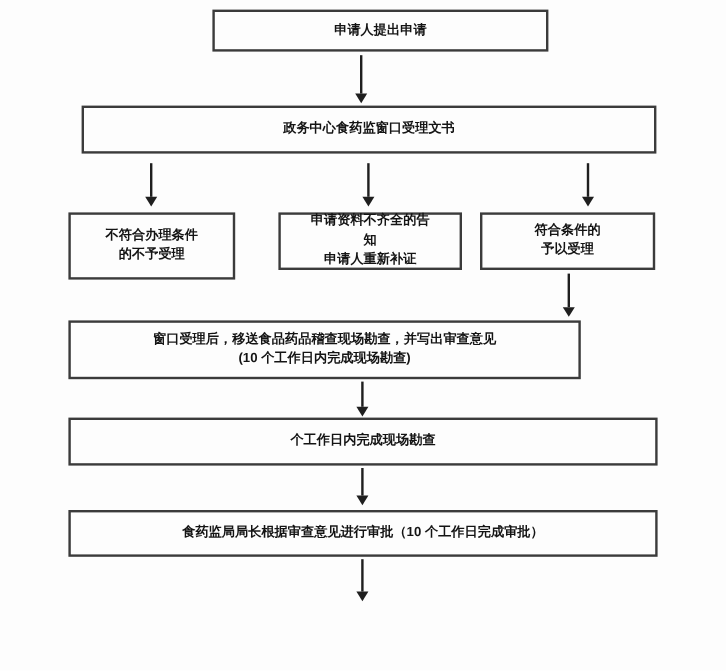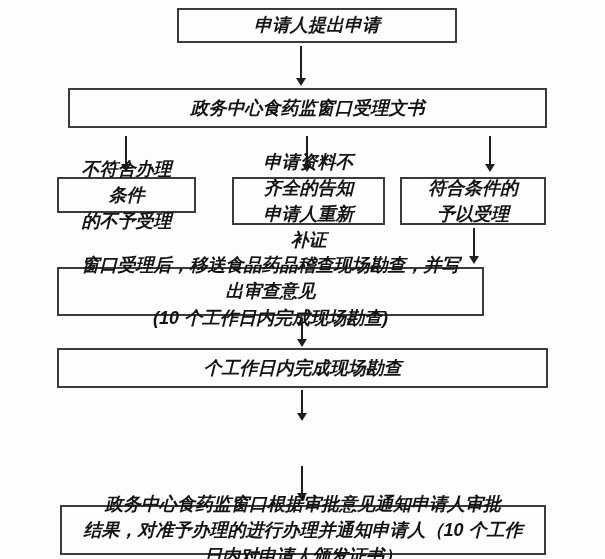--- a/index.html
+++ b/index.html
@@ -24,25 +24,24 @@
   .node {
     position: absolute;
     box-sizing: border-box;
     border: 2px solid var(--border);
     background: var(--bg);
     display: flex;
     align-items: center;
     justify-content: center;
     text-align: center;
     color: var(--text);
-    font-size: 18px;
+    font-size: 11px;
     font-weight: bold;
     line-height: 1.45;
     padding: 2px 21px;
-    font-style: italic;
   }
   .node .node-label {
     white-space: pre-line;
   }
   .arrow {
     position: absolute;
     width: 2px;
     background: var(--arrow);
   }
   .arrow::after {
@@ -53,21 +52,21 @@
     transform: translateX(-50%);
     width: 0;
     height: 0;
     border-left: 5px solid transparent;
     border-right: 5px solid transparent;
     border-top: 8px solid var(--arrow);
   }
   
   #n-apply        { left: 177px; top: 8px;   width: 280px; height: 35px; }
   #n-window-docs  { left: 68px;  top: 88px;  width: 479px; height: 40px; }
-  #n-reject       { left: 57px;  top: 177px; width: 139px; height: 36px; }
+  #n-reject       { left: 57px;  top: 177px; width: 139px; height: 56px; }
   #n-supplement   { left: 232px; top: 177px; width: 153px; height: 48px; }
   #n-accept       { left: 400px; top: 177px; width: 146px; height: 48px; }
   #n-inspection   { left: 57px;  top: 267px; width: 427px; height: 49px; }
   #n-transfer     { left: 57px;  top: 348px; width: 491px; height: 40px; }
   #n-approval     { left: 57px;  top: 425px; width: 491px; height: 39px; }
   #n-notify       { left: 60px;  top: 505px; width: 486px; height: 50px; }
   
   #a-1 { left: 300px; top: 46px;  height: 32px; }
   #a-2 { left: 125px; top: 136px; height: 28px; }
   #a-3 { left: 306px; top: 136px; height: 28px; }
@@ -119,21 +118,20 @@
   </div>
 
   <div class="arrow" id="a-6"></div>
 
   <div class="node" id="n-transfer">
     <span class="node-label">个工作日内完成现场勘查</span>
   </div>
 
   <div class="arrow" id="a-7"></div>
 
+  <div class="node" id="n-approval">
+    <span class="node-label">食药监局局长根据审查意见进行审批（10 个工作日完成审批）</span>
+  </div>
 
   <div class="arrow" id="a-8"></div>
 
-  <div class="node" id="n-notify">
-    <span class="node-label">政务中心食药监窗口根据审批意见通知申请人审批
-结果，对准予办理的进行办理并通知申请人（10 个工作日内对申请人颁发证书）</span>
-  </div>
 
 </div>
 
 </body></html>

